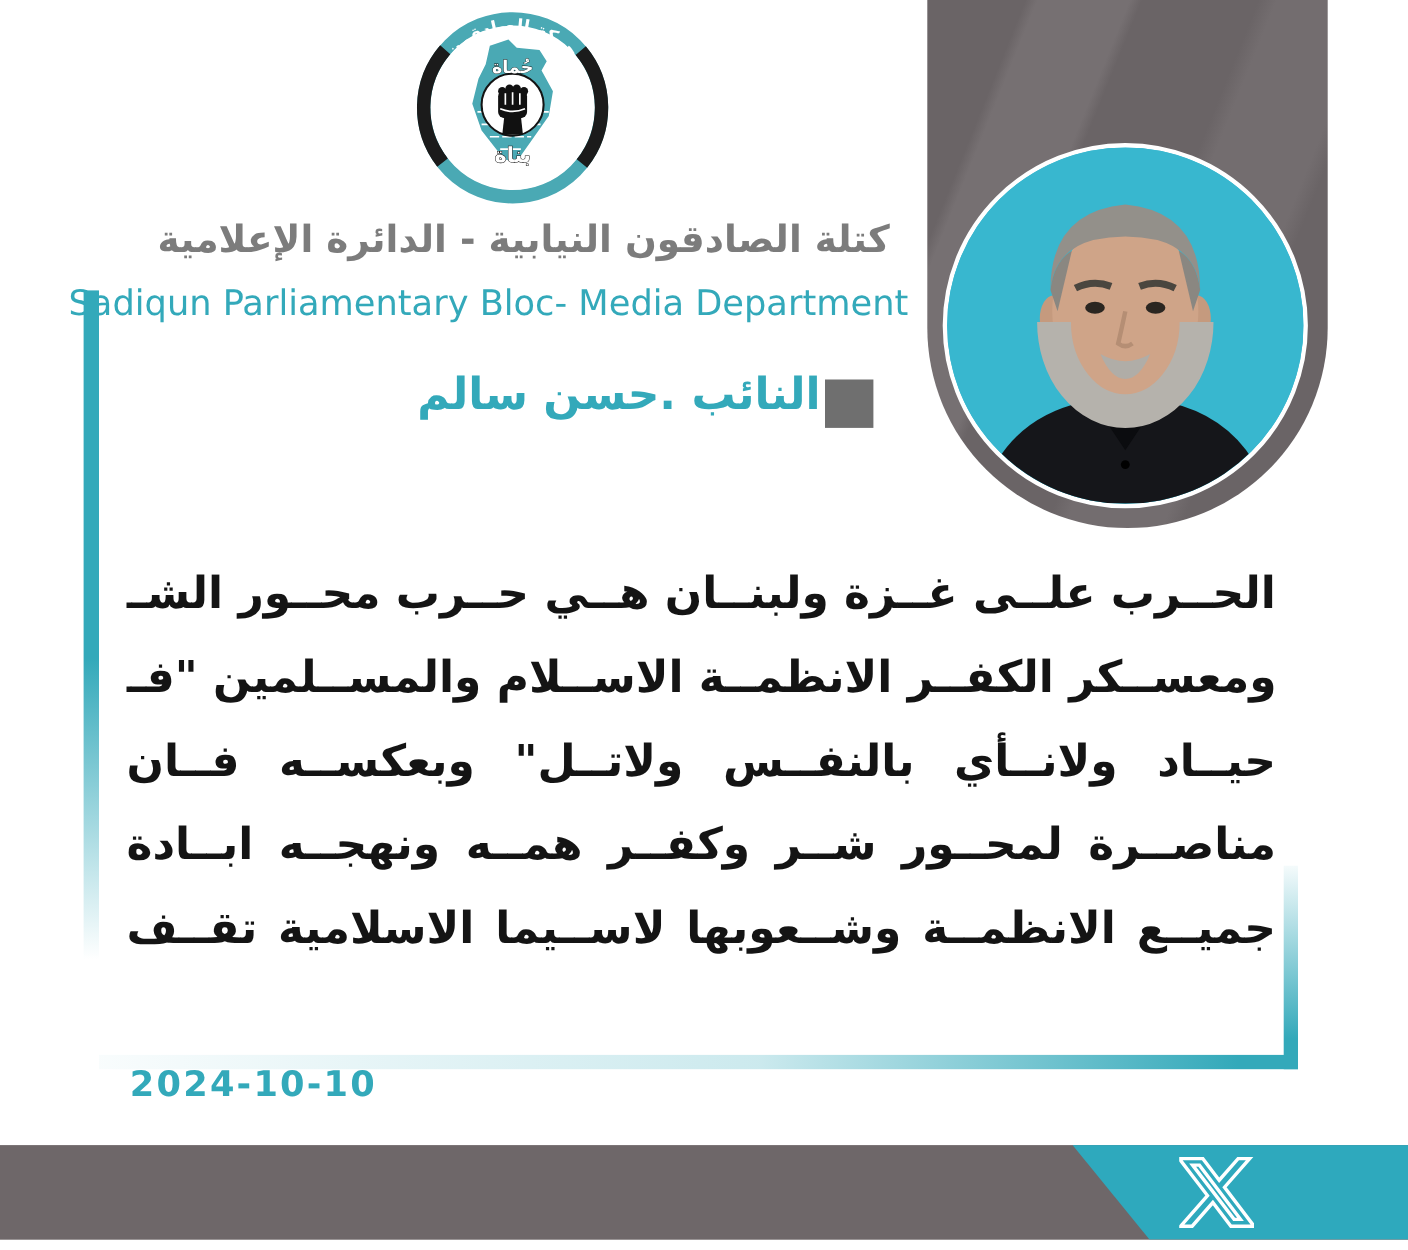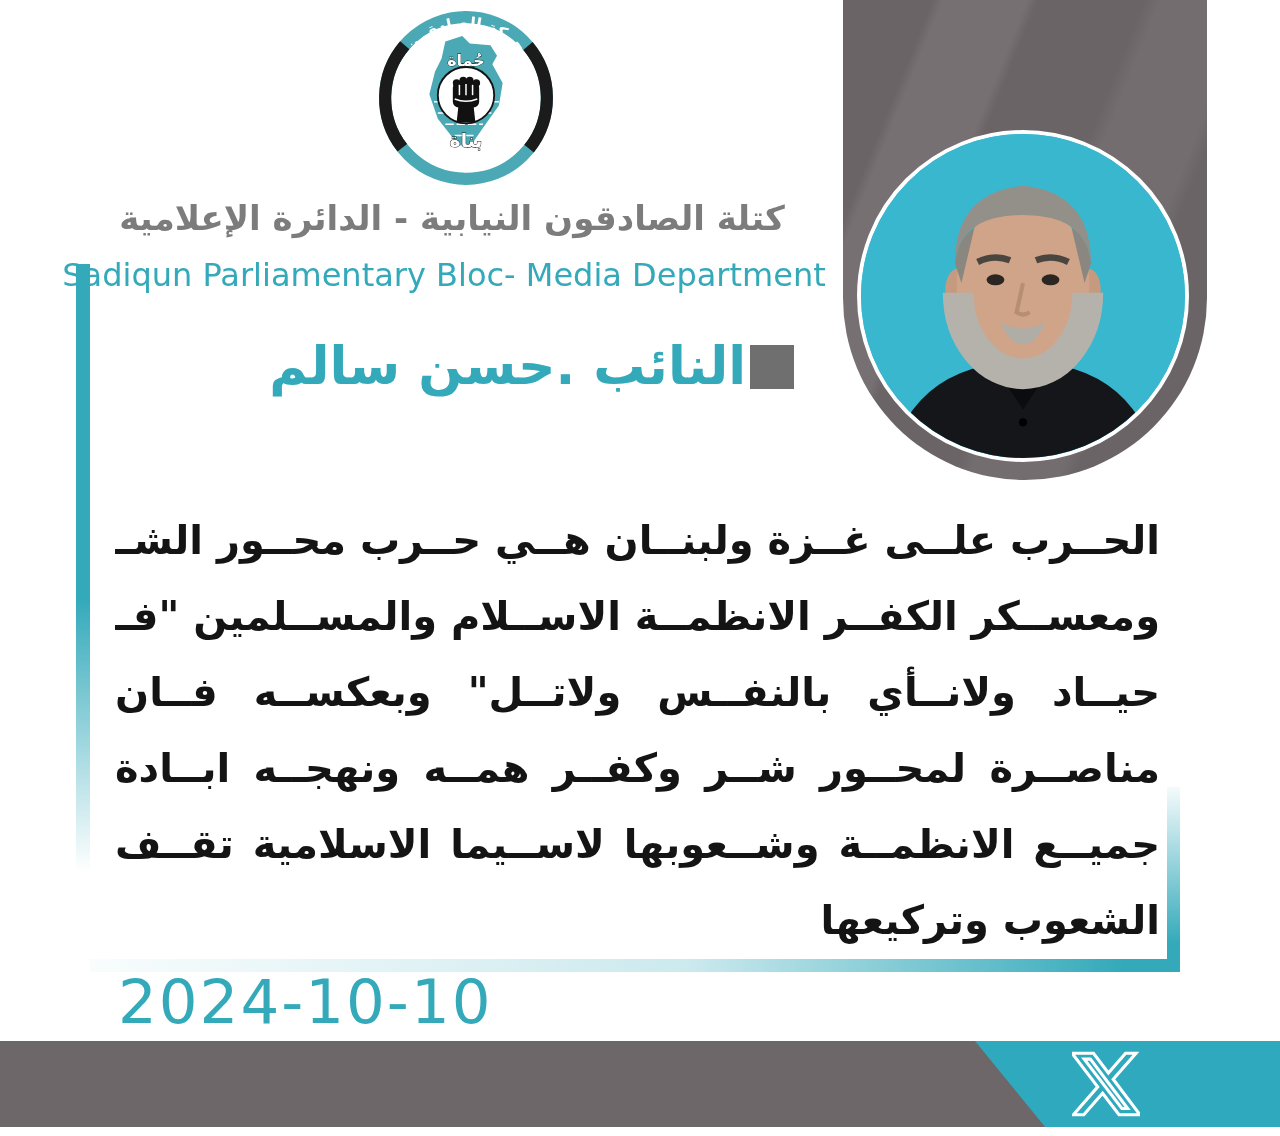--- a/index.html
+++ b/index.html
@@ -14,44 +14,44 @@
              #747e7e00 54%,var(--gray_banner) 54%,#736d6f 57%,#736d6f 73%,var(--gray_banner) 76%);}
   .photo{position:absolute;left:14px;top:130px;width:324px;height:324px;border-radius:50%;
          border:4px solid #ffffff;overflow:hidden;background:var(--teal_bright);}
   .photo svg{display:block;width:100%;height:100%;}
 
   
   .logo{position:absolute;left:368px;top:4px;width:196px;height:188px;}
   .logo svg{display:block;width:100%;height:100%;}
 
   
-  .org-ar{position:absolute;left:32px;top:198px;width:840px;text-align:center;direction:rtl;
+  .org-ar{position:absolute;left:56px;top:198px;width:840px;text-align:center;direction:rtl;
           font-size:34px;font-weight:bold;color:var(--text_gray);letter-spacing:0;}
   .org-en{position:absolute;left:24px;top:256px;width:840px;text-align:center;
           font-size:32px;color:var(--teal);}
   .title-square{position:absolute;left:750px;top:345px;width:44px;height:44px;background:var(--gray_square);}
   .deputy-title{position:absolute;right:534px;top:336px;direction:rtl;white-space:nowrap;
-          font-size:52px;font-weight:bold;color:var(--teal);}
+          font-size:40px;font-weight:bold;color:var(--teal);}
 
   
   .bar-left{position:absolute;left:76px;top:264px;width:14px;height:608px;
           background:linear-gradient(to bottom,var(--teal) 0%,var(--teal) 55%,rgba(51,169,186,0) 100%);}
   .bar-right-v{position:absolute;left:1167px;top:787px;width:13px;height:185px;
           background:linear-gradient(to bottom,rgba(51,169,186,0.05) 0%,var(--teal) 85%);}
   .bar-bottom-h{position:absolute;left:90px;top:959px;width:1090px;height:13px;
           background:linear-gradient(to right,rgba(51,169,186,0.03) 0%,rgba(51,169,186,0.25) 55%,var(--teal) 95%);}
 
   
   .statement{position:absolute;left:115px;top:502px;width:1045px;direction:rtl;}
   .stmt-line{height:76px;line-height:76px;font-size:40px;font-weight:bold;color:var(--text_dark);
           text-align:justify;text-align-last:justify;white-space:nowrap;overflow:hidden;}
   .stmt-line.last{text-align-last:right;}
 
   
-  .date{position:absolute;left:118px;top:966px;font-size:61px;font-weight:normal;
+  .date{position:absolute;left:118px;top:966px;font-size:32px;font-weight:bold;
         color:var(--teal);letter-spacing:2px;direction:ltr;}
 
   
   .footer-gray{position:absolute;left:0;top:1041px;width:1280px;height:86px;background:var(--gray_footer);}
   .footer-teal{position:absolute;left:975px;top:1041px;width:305px;height:86px;background:var(--teal_footer);
         clip-path:polygon(0 0,100% 0,100% 100%,23% 100%);}
   .x-logo{position:absolute;left:1072px;top:1050px;width:68px;height:68px;}
   .x-logo svg{display:block;width:100%;height:100%;}
 </style>
 </head>
@@ -144,21 +144,20 @@
   <div class="bar-left"></div>
   <div class="bar-right-v"></div>
   <div class="bar-bottom-h"></div>
 
   <div class="statement">
     <div class="stmt-line">الحــرب علــى غــزة ولبنــان هــي حــرب محــور الشــر</div>
     <div class="stmt-line">ومعســكر الكفــر الانظمــة الاســلام والمســلمين "فــلا</div>
     <div class="stmt-line">حيــاد ولانــأي بالنفــس ولاتــل" وبعكســه فــان</div>
     <div class="stmt-line">مناصــرة لمحــور شــر وكفــر همــه ونهجــه ابــادة</div>
     <div class="stmt-line">جميــع الانظمــة وشــعوبها لاســيما الاسلامية تقــف</div>
-    <div class="stmt-line last">الشعوب وتركيعها</div>
   </div>
 
   <div class="date">2024-10-10</div>
 
   <div class="footer-gray"></div>
   <div class="footer-teal"></div>
   <div class="x-logo">
     <svg viewBox="0 0 24 24">
       <path d="M18.901 1.153h3.68l-8.04 9.19L24 22.846h-7.406l-5.8-7.584-6.638 7.584H.474l8.6-9.83L0 1.154h7.594l5.243 6.932ZM17.61 20.644h2.039L6.486 3.24H4.298Z" fill="none" stroke="#ffffff" stroke-width="1.1"></path>
     </svg>

